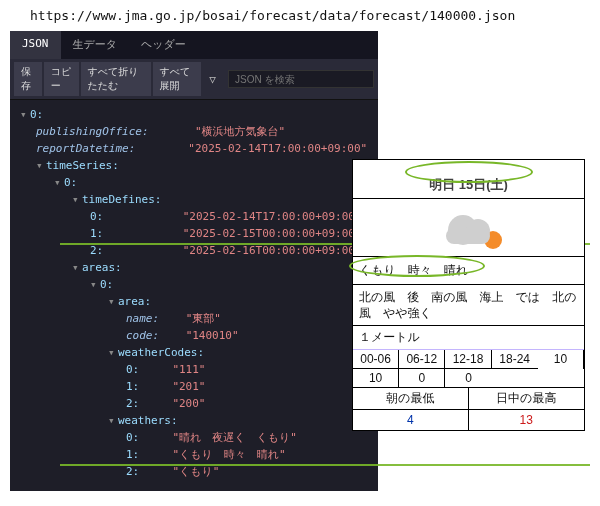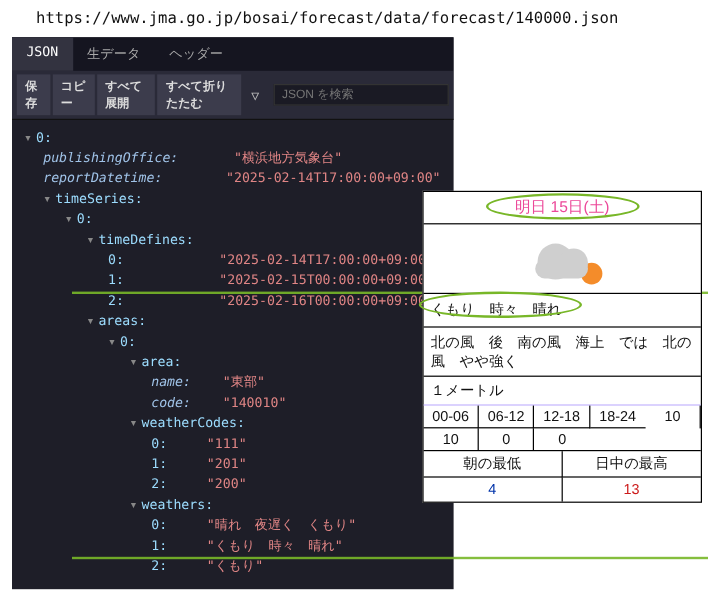--- a/index.html
+++ b/index.html
@@ -5,41 +5,41 @@
   * { box-sizing: border-box; }
   body { margin: 0; width: 600px; height: 506px; font-family: "Segoe UI", Meiryo, sans-serif; font-size: 12px; background: #fff; color: #111; overflow: hidden; }
   .url { font-family: "Consolas", monospace; font-size: 13px; color: #111; padding: 8px 0 8px 30px; }
   .stage { position: relative; padding: 0 0 0 10px; }
   
   .json-panel { width: 368px; height: 460px; background: #1e1e28; font-family: Consolas, monospace; font-size: 11px; color: #ccc; overflow: hidden; }
   .tabs { display: flex; background: #151520; }
   .tab { padding: 6px 12px 7px; color: #aaa; cursor: pointer; }
   .tab.active { background: #333340; color: #fff; }
   .toolbar { display: flex; align-items: center; gap: 2px; background: #2a2a38; padding: 3px 4px; border-bottom: 1px solid #111; }
-  .tbtn { background: #3c3c4c; color: #ddd; padding: 3px 7px; font-family: Meiryo, sans-serif; font-size: 10px; cursor: pointer; font-weight: bold; }
+  .tbtn { background: #3c3c4c; color: #ddd; padding: 3px 7px; font-family: Meiryo, sans-serif; font-size: 10px; cursor: pointer; }
   .tbicon { color: #bbb; padding: 2px 6px; font-size: 11px; cursor: pointer; }
   .tinput { flex: 1; background: #1a1a24; border: 1px solid #333; color: #ccc; padding: 2px 6px; font-size: 10px; margin-left: 4px; height: 18px; }
   .tree { padding: 6px 6px 6px 8px; line-height: 17px; }
   .row { white-space: nowrap; position: relative; }
   .tw { display: inline-block; width: 10px; color: #888; cursor: pointer; }
   .key { color: #9cdcfe; }
   .keyProp { color: #a0c3e8; font-style: italic; }
   .str { color: #e08585; }
   .idx0 { padding-left: 2px; }
   .idx1 { padding-left: 18px; }
   .idx2 { padding-left: 36px; }
   .idx3 { padding-left: 54px; }
   .idx4 { padding-left: 72px; }
   .idx5 { padding-left: 90px; }
   .hl { position: absolute; left: 60px; right: 10px; border-top: 2px solid #78b728; opacity: .9; }
   
   .card { position: absolute; left: 352px; top: 128px; width: 233px; background: #fff; border: 1px solid #000; font-family: Meiryo, sans-serif; font-size: 12px; }
   .card .hdr { padding: 4px 6px; border-bottom: 1px solid #000; }
   .card .dayrow { border-bottom: 1px solid #000; padding: 4px 0; text-align: center; position: relative; }
-  .card .day { color: #ec4899; font-weight: normal; font-size: 13px; display: inline-block; }
+  .card .day { color: #404040; font-weight: bold; font-size: 13px; display: inline-block; margin-top: 12px; }
   .card .ring { position: absolute; left: 52px; top: 1px; width: 128px; height: 22px; border: 2px solid #78b728; border-radius: 50%; pointer-events: none; }
   .card .wxicon { border-bottom: 1px solid #000; height: 58px; display: flex; align-items: center; justify-content: center; }
   .cloud { position: relative; width: 50px; height: 30px; }
   .cloud .c1 { position: absolute; width: 30px; height: 30px; background: #cfcfcf; border-radius: 50%; left: 4px; top: 2px; }
   .cloud .c2 { position: absolute; width: 24px; height: 24px; background: #cfcfcf; border-radius: 50%; left: 22px; top: 6px; }
   .cloud .c3 { position: absolute; width: 44px; height: 16px; background: #cfcfcf; border-radius: 10px; left: 2px; top: 15px; }
   .sun { position: absolute; width: 18px; height: 18px; background: #f48c2a; border-radius: 50%; left: 40px; top: 18px; box-shadow: 0 0 0 2px rgba(244,140,42,.0); }
   .card .wxtext { border-bottom: 1px solid #000; padding: 5px 6px; position: relative; }
   .card .ring2 { position: absolute; left: -4px; top: -2px; width: 136px; height: 22px; border: 2px solid #78b728; border-radius: 50%; pointer-events: none; }
   .card .wind { border-bottom: 1px solid #000; padding: 4px 6px; line-height: 16px; }
@@ -63,22 +63,22 @@
 <div class="stage">
   <div class="json-panel">
     <div class="tabs">
       <div class="tab active">JSON</div>
       <div class="tab">生データ</div>
       <div class="tab">ヘッダー</div>
     </div>
     <div class="toolbar">
       <span class="tbtn">保存</span>
       <span class="tbtn">コピー</span>
+      <span class="tbtn">すべて折りたたむ</span>
       <span class="tbtn">すべて展開</span>
-      <span class="tbtn">すべて折りたたむ</span>
       <span class="tbicon">▽</span>
       <input class="tinput" placeholder="JSON を検索" style="">
     </div>
     <div class="tree">
       <div class="row idx0"><span class="tw">▾</span><span class="key">0:</span></div>
       <div class="row idx1"><span class="keyProp">publishingOffice:</span>&nbsp;&nbsp;&nbsp;&nbsp;&nbsp;&nbsp;&nbsp;<span class="str">"横浜地方気象台"</span></div>
       <div class="row idx1"><span class="keyProp">reportDatetime:</span>&nbsp;&nbsp;&nbsp;&nbsp;&nbsp;&nbsp;&nbsp;&nbsp;<span class="str">"2025-02-14T17:00:00+09:00"</span></div>
       <div class="row idx1"><span class="tw">▾</span><span class="key">timeSeries:</span></div>
       <div class="row idx2"><span class="tw">▾</span><span class="key">0:</span></div>
       <div class="row idx3"><span class="tw">▾</span><span class="key">timeDefines:</span></div>

